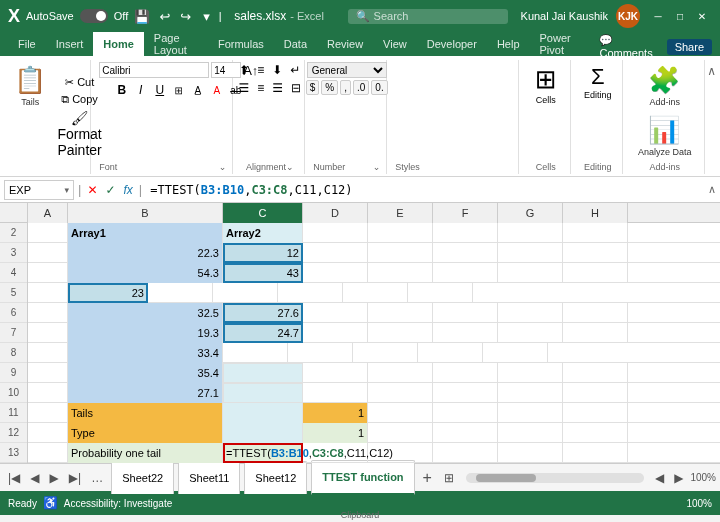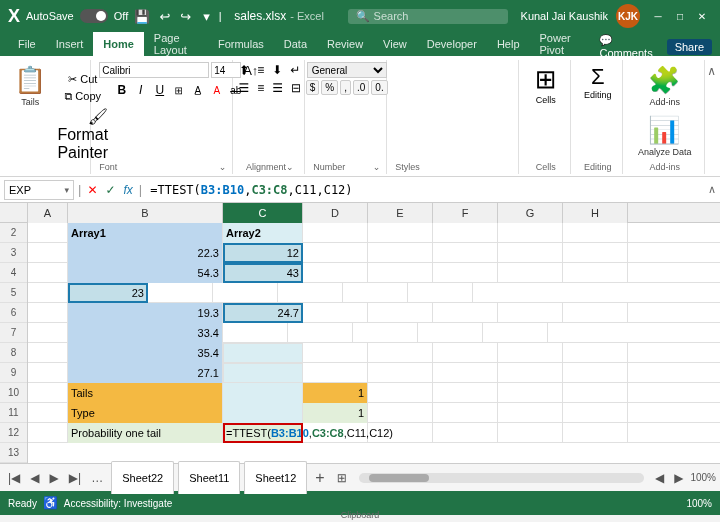--- a/index.html
+++ b/index.html
@@ -405,21 +405,21 @@
   <div class="ribbon-group" style="flex-direction:row;align-items:stretch;padding:2px 4px;">
     <div style="display:flex;flex-direction:column;align-items:center;gap:1px;">
       <div class="big-icon-btn">
         <span class="bi">📋</span>
         <span class="bl">Tails</span>
       </div>
     </div>
     <div style="display:flex;flex-direction:column;gap:2px;margin-left:2px;justify-content:center;">
       <div class="small-btn" style="font-size:11px;">✂ Cut</div>
       <div class="small-btn" style="font-size:11px;">⧉ Copy</div>
-      <div class="small-btn" style="font-size:16px;text-align:right;">🖌 Format Painter</div>
+      <div class="small-btn" style="font-size:14px;">🖌 Format Painter</div>
     </div>
     <div style="display:flex;justify-content:space-between;align-items:flex-end;width:100%;position:absolute;bottom:2px;">
     </div>
     <div class="ribbon-group-label" style="position:absolute;bottom:2px;left:0;right:0;text-align:center;">Clipboard</div>
   </div>
 
   <div class="ribbon-group" style="align-items:flex-start;min-width:140px;">
     <div class="ribbon-group-content">
       <div class="font-row">
         <input class="font-select" type="text" value="Calibri" readonly="" style="">
@@ -613,20 +613,30 @@
       <div class="grid-row">
         <div class="cell col-a"></div>
         <div class="cell col-c selected right">23</div>
         <div class="cell col-d"></div>
         <div class="cell col-e"></div>
         <div class="cell col-f"></div>
         <div class="cell col-g"></div>
         <div class="cell col-h"></div>
       </div>
 
+      <div class="grid-row">
+        <div class="cell col-a"></div>
+        <div class="cell col-b blue-bg right">32.5</div>
+        <div class="cell col-c selected right">27.6</div>
+        <div class="cell col-d"></div>
+        <div class="cell col-e"></div>
+        <div class="cell col-f"></div>
+        <div class="cell col-g"></div>
+        <div class="cell col-h"></div>
+      </div>
 
       <div class="grid-row">
         <div class="cell col-a"></div>
         <div class="cell col-b blue-bg right">19.3</div>
         <div class="cell col-c selected right">24.7</div>
         <div class="cell col-d"></div>
         <div class="cell col-e"></div>
         <div class="cell col-f"></div>
         <div class="cell col-g"></div>
         <div class="cell col-h"></div>
@@ -706,20 +716,21 @@
   <div class="tab-nav">
     <span class="tab-nav-btn">|◀</span>
     <span class="tab-nav-btn">◀</span>
     <span class="tab-nav-btn">▶</span>
     <span class="tab-nav-btn">▶|</span>
     <span class="tab-nav-btn">…</span>
   </div>
   <div class="sheet-tab">Sheet22</div>
   <div class="sheet-tab">Sheet11</div>
   <div class="sheet-tab">Sheet12</div>
+  <div class="sheet-tab active">TTEST function</div>
   <span class="add-sheet-btn">+</span>
   <span class="sheet-opts-btn">⊞</span>
   <div class="scroll-bar-h">
     <div class="scroll-thumb-h"></div>
   </div>
   <div class="zoom-right">
     <span class="scroll-arrow">◀</span>
     <span class="scroll-arrow">▶</span>
     <span>100%</span>
   </div>

